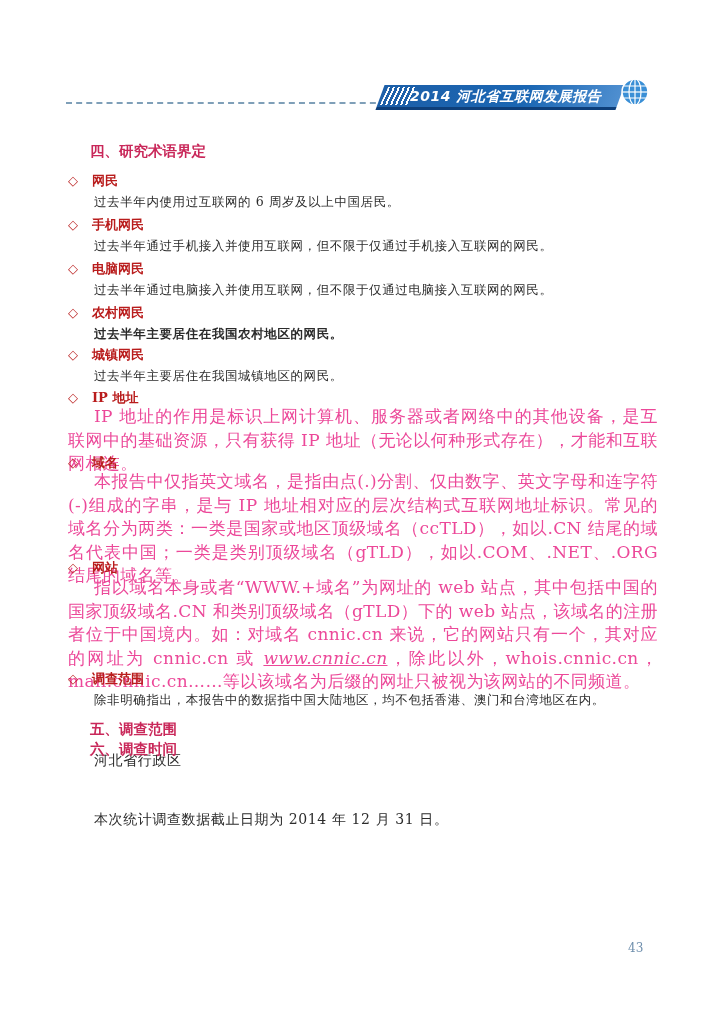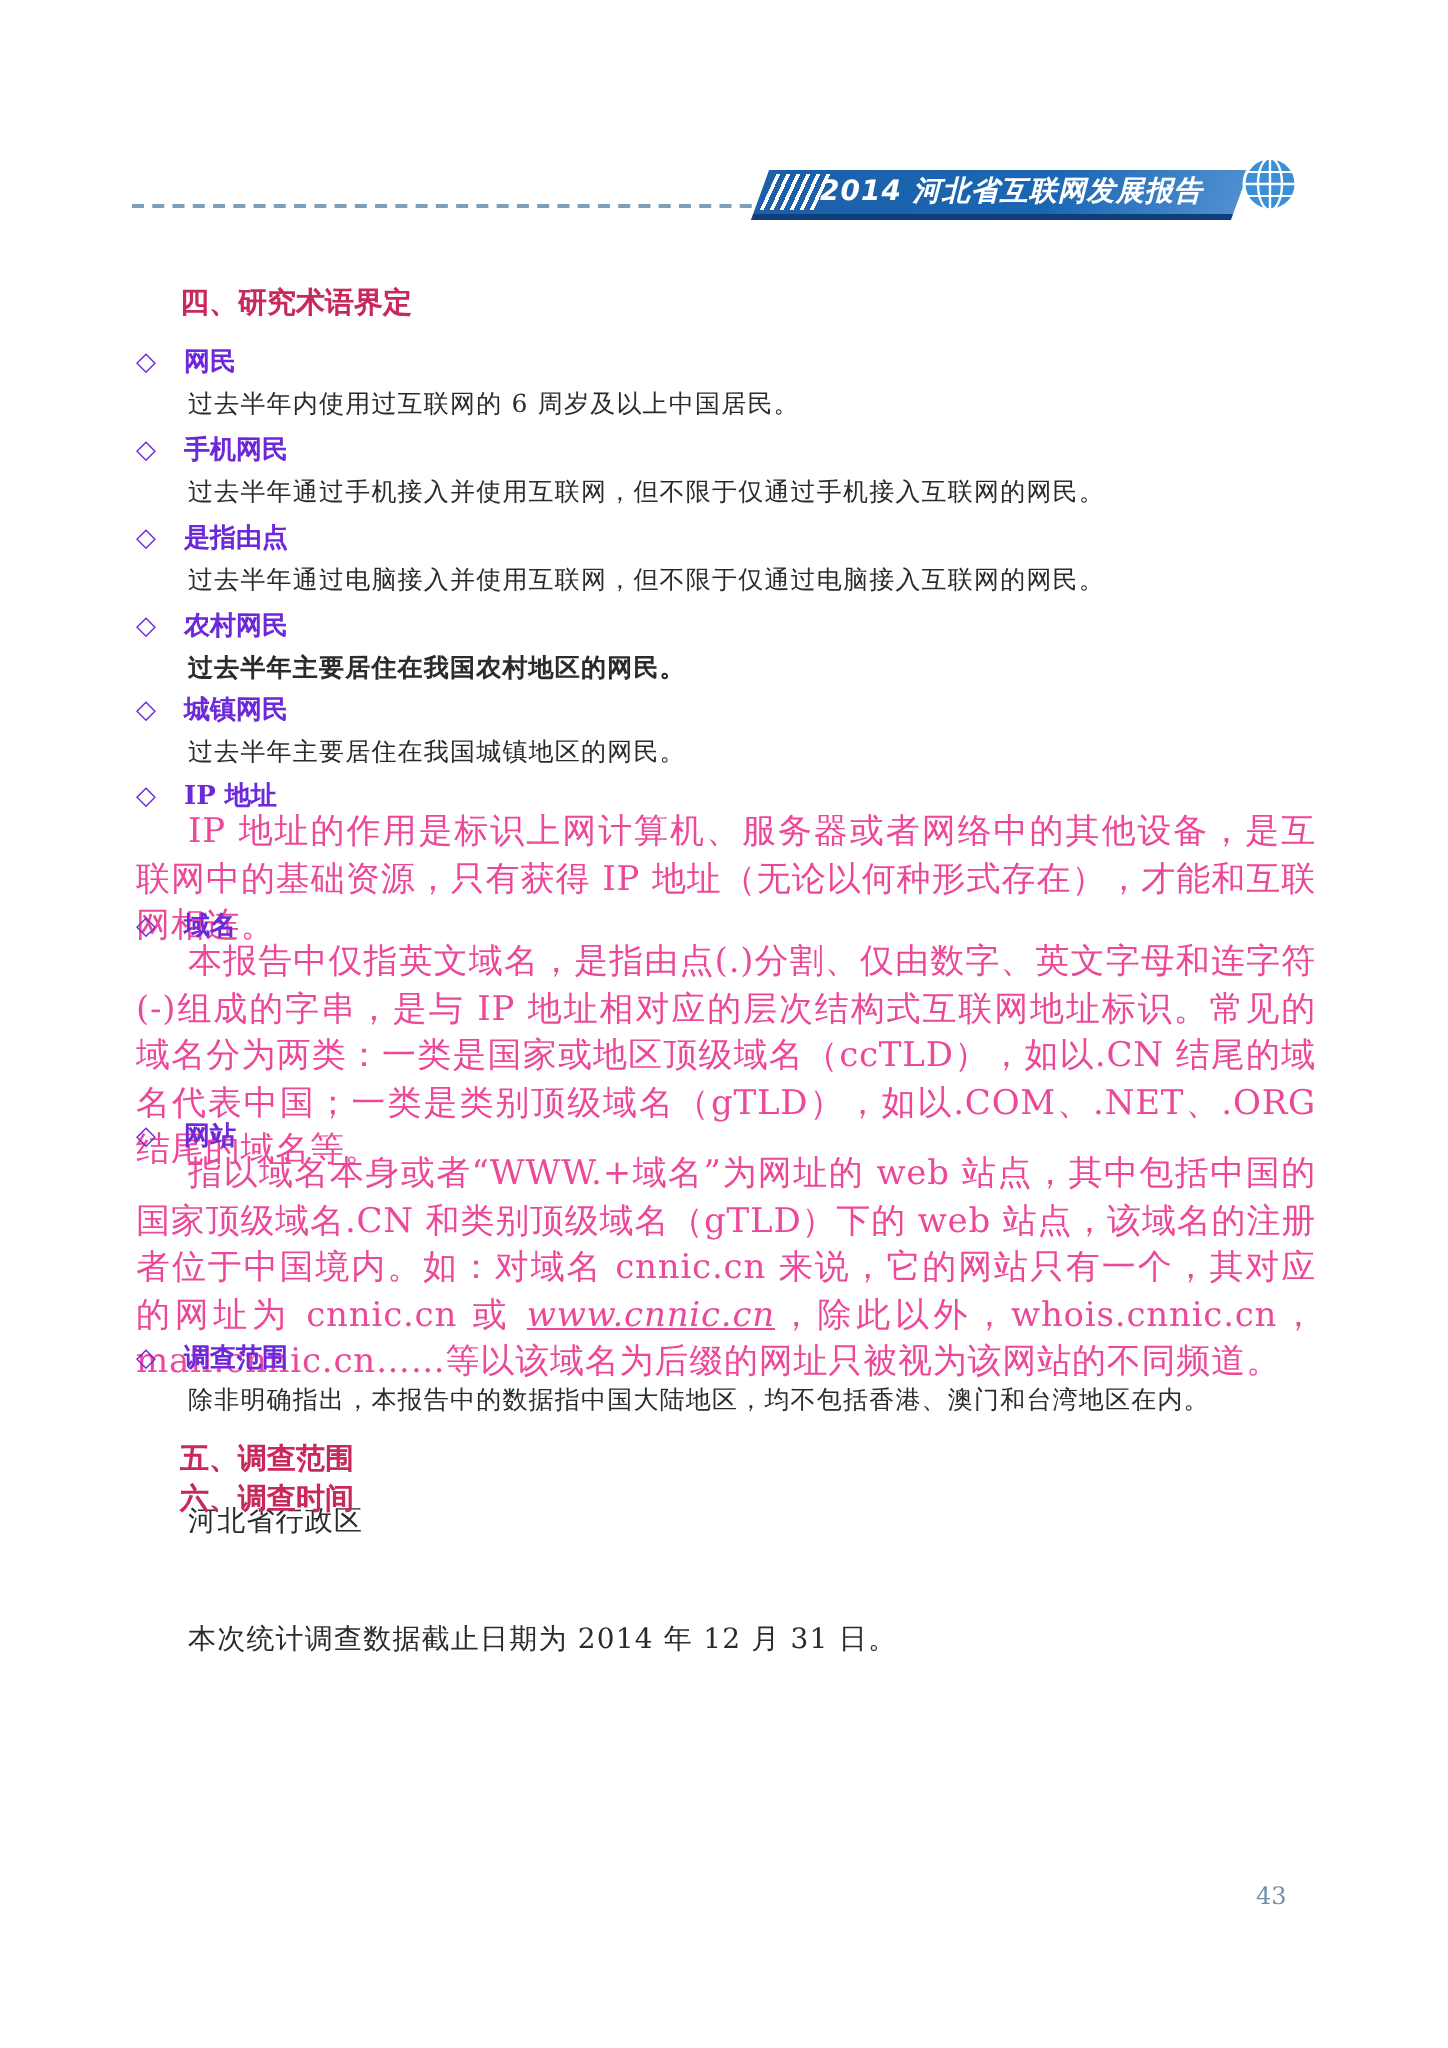--- a/index.html
+++ b/index.html
@@ -33,21 +33,21 @@
   .globe {
     position: absolute; left: 620px; top: 77px; width: 30px; height: 30px;
   }
   .section-heading {
     position: absolute; left: 90px;
     font-family: "DejaVu Sans", "Liberation Sans", sans-serif;
     font-weight: bold; font-size: 14.5px; color: #c9285a; white-space: nowrap;
   }
   .term {
     position: absolute; left: 68px; font-size: 13px; font-weight: bold;
-    color: #6d28d9; white-space: nowrap;
+    color: #b91c1c; white-space: nowrap;
   }
   .term .diamond { display: inline-block; width: 24px; font-weight: normal; }
   .def {
     position: absolute; left: 94px; font-size: 12.5px; color: #2b2b2b;
     white-space: nowrap; letter-spacing: 0.6px;
   }
   .para {
     position: absolute; left: 68px; width: 590px; font-size: 17px;
     line-height: 23.5px; color: #ec4899; text-indent: 26px;
     text-align: justify; letter-spacing: 0.4px;
@@ -78,21 +78,21 @@
 </svg>
 
 <div class="section-heading" style="top:142px;">四、研究术语界定</div>
 
 <div class="term" style="top:172px;"><span class="diamond">◇</span><span>网民</span></div>
 <div class="def" style="top:194px;">过去半年内使用过互联网的 6 周岁及以上中国居民。</div>
 
 <div class="term" style="top:216px;"><span class="diamond">◇</span><span>手机网民</span></div>
 <div class="def" style="top:238px;">过去半年通过手机接入并使用互联网，但不限于仅通过手机接入互联网的网民。</div>
 
-<div class="term" style="top:260px;"><span class="diamond">◇</span><span>是指由点</span></div>
+<div class="term" style="top:260px;"><span class="diamond">◇</span><span>电脑网民</span></div>
 <div class="def" style="top:282px;">过去半年通过电脑接入并使用互联网，但不限于仅通过电脑接入互联网的网民。</div>
 
 <div class="term" style="top:304px;"><span class="diamond">◇</span><span>农村网民</span></div>
 <div class="def" style="top:326px;font-weight:bold;">过去半年主要居住在我国农村地区的网民。</div>
 
 <div class="term" style="top:346px;"><span class="diamond">◇</span><span>城镇网民</span></div>
 <div class="def" style="top:368px;">过去半年主要居住在我国城镇地区的网民。</div>
 
 <div class="term" style="top:389px;"><span class="diamond">◇</span><span>IP 地址</span></div>
 <div class="para" style="top:405px;">IP 地址的作用是标识上网计算机、服务器或者网络中的其他设备，是互联网中的基础资源，只有获得 IP 地址（无论以何种形式存在），才能和互联网相连。</div>

